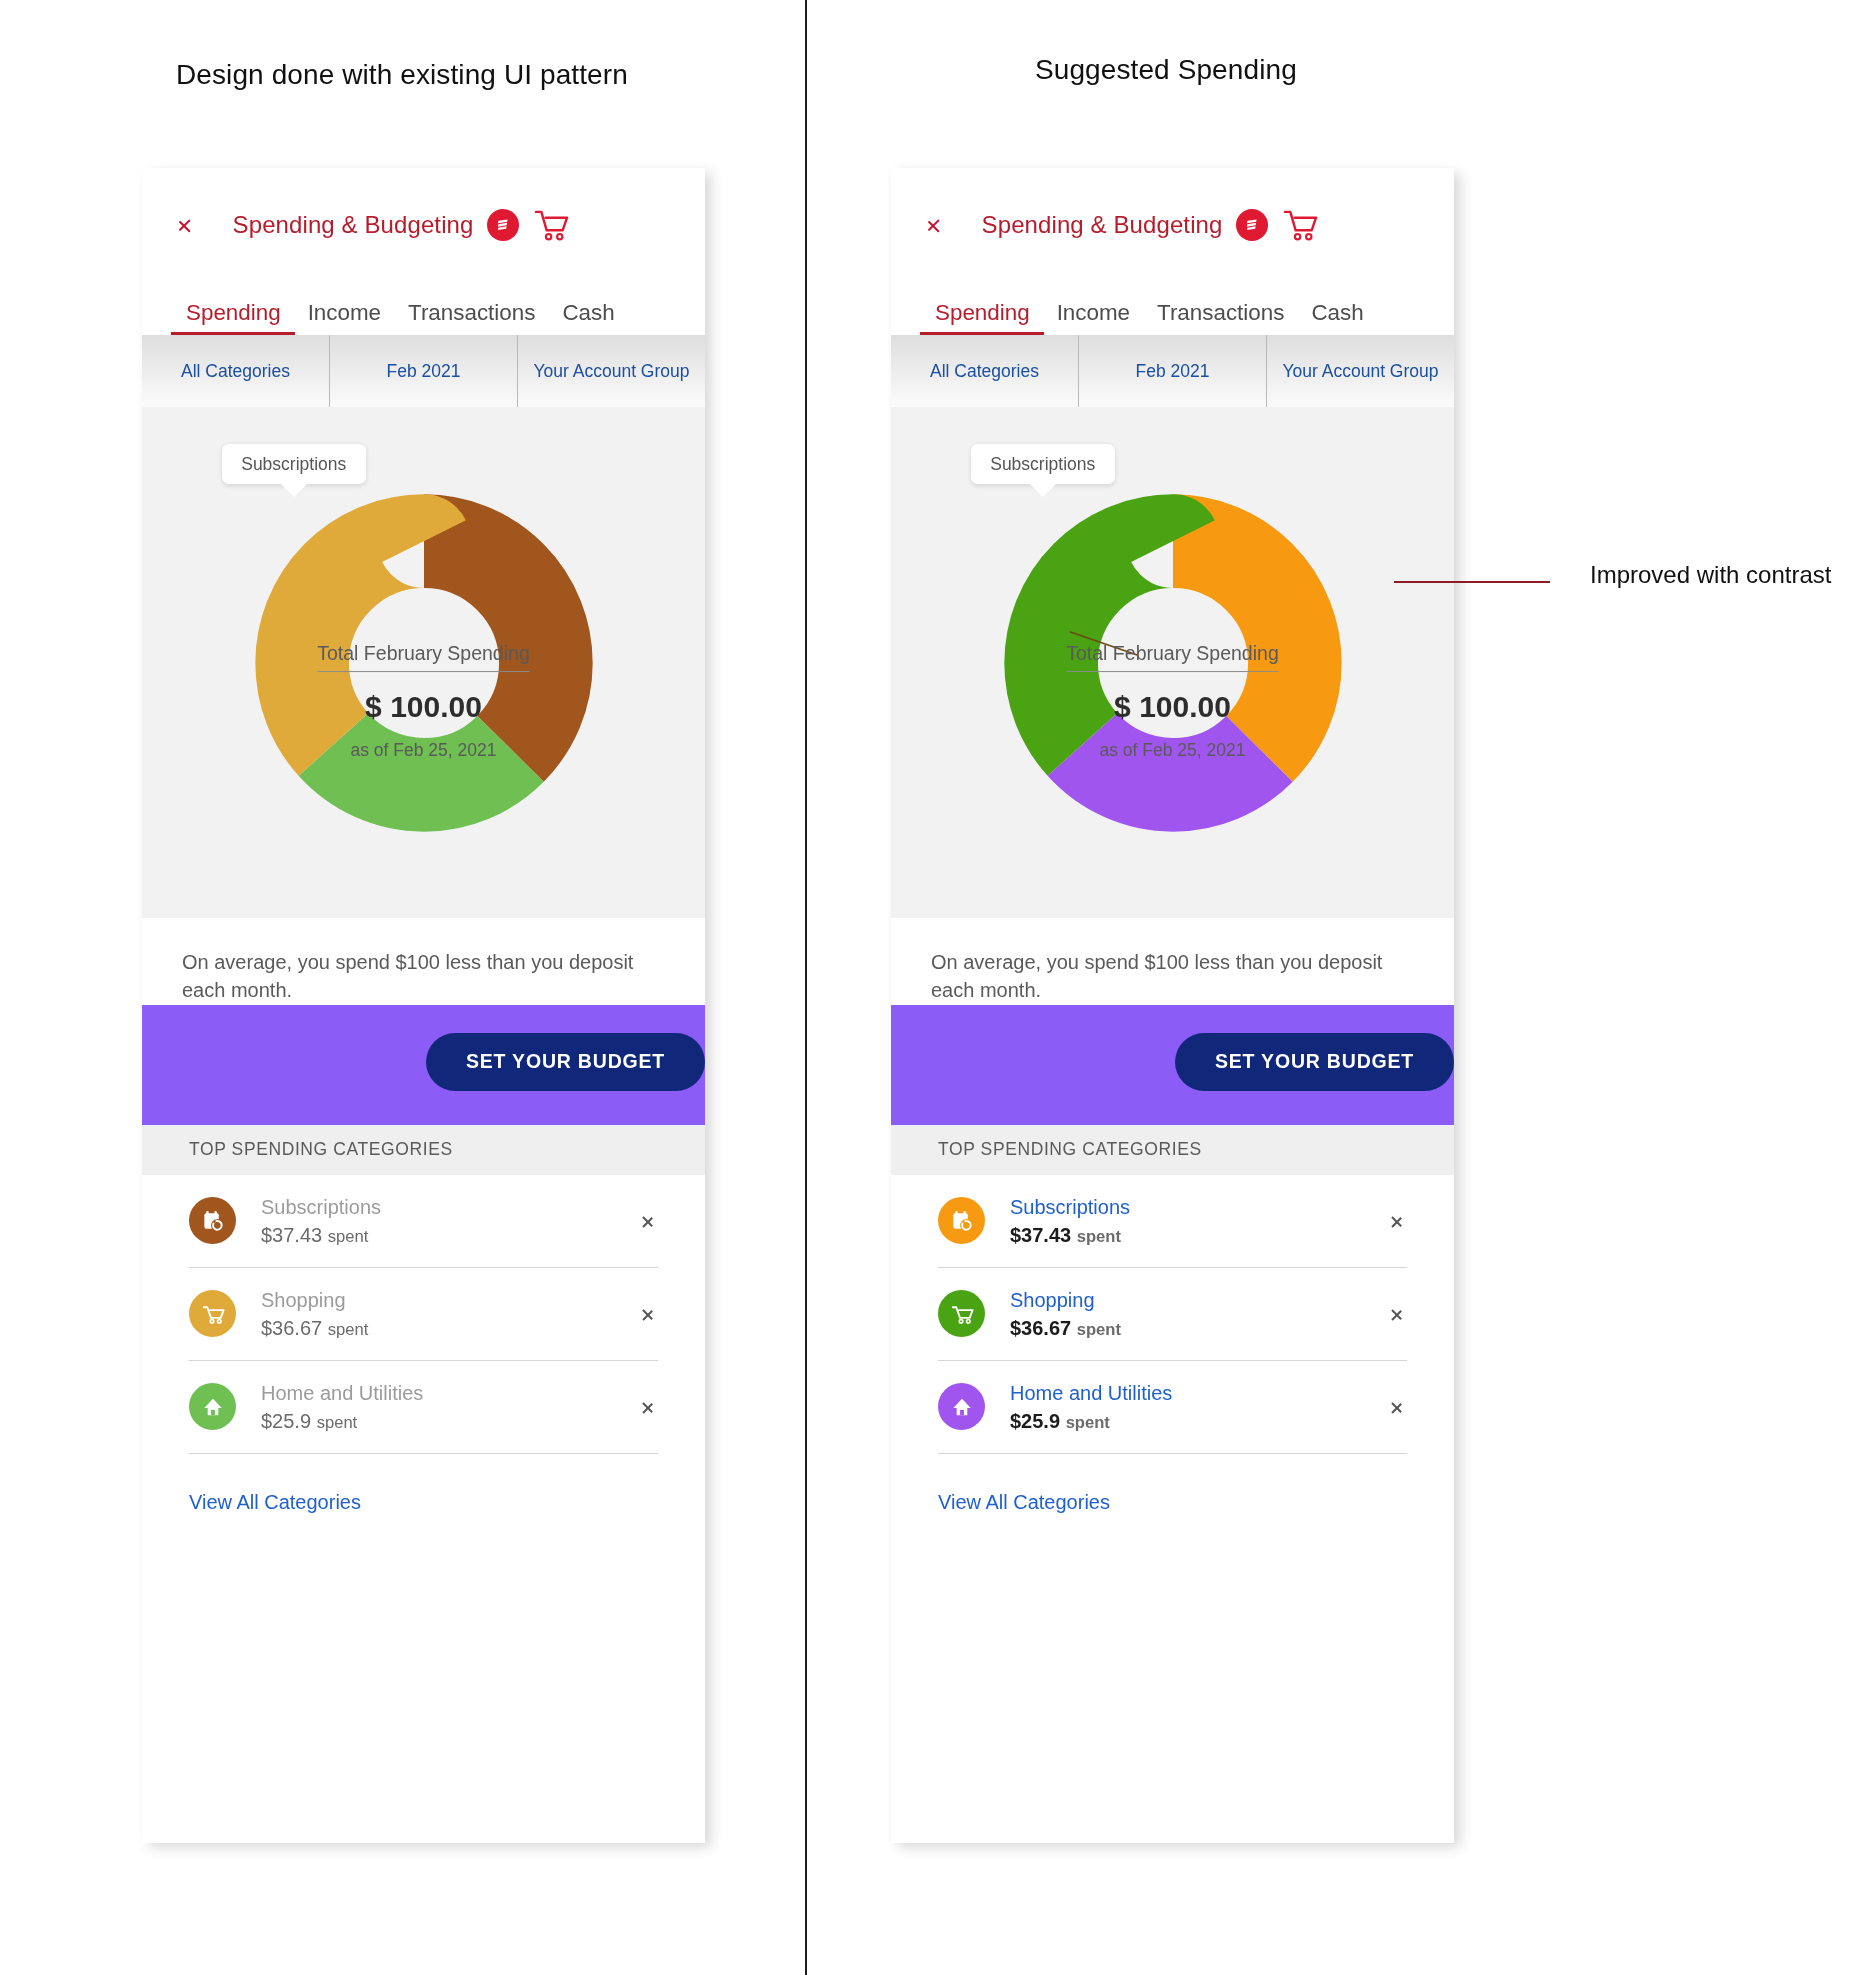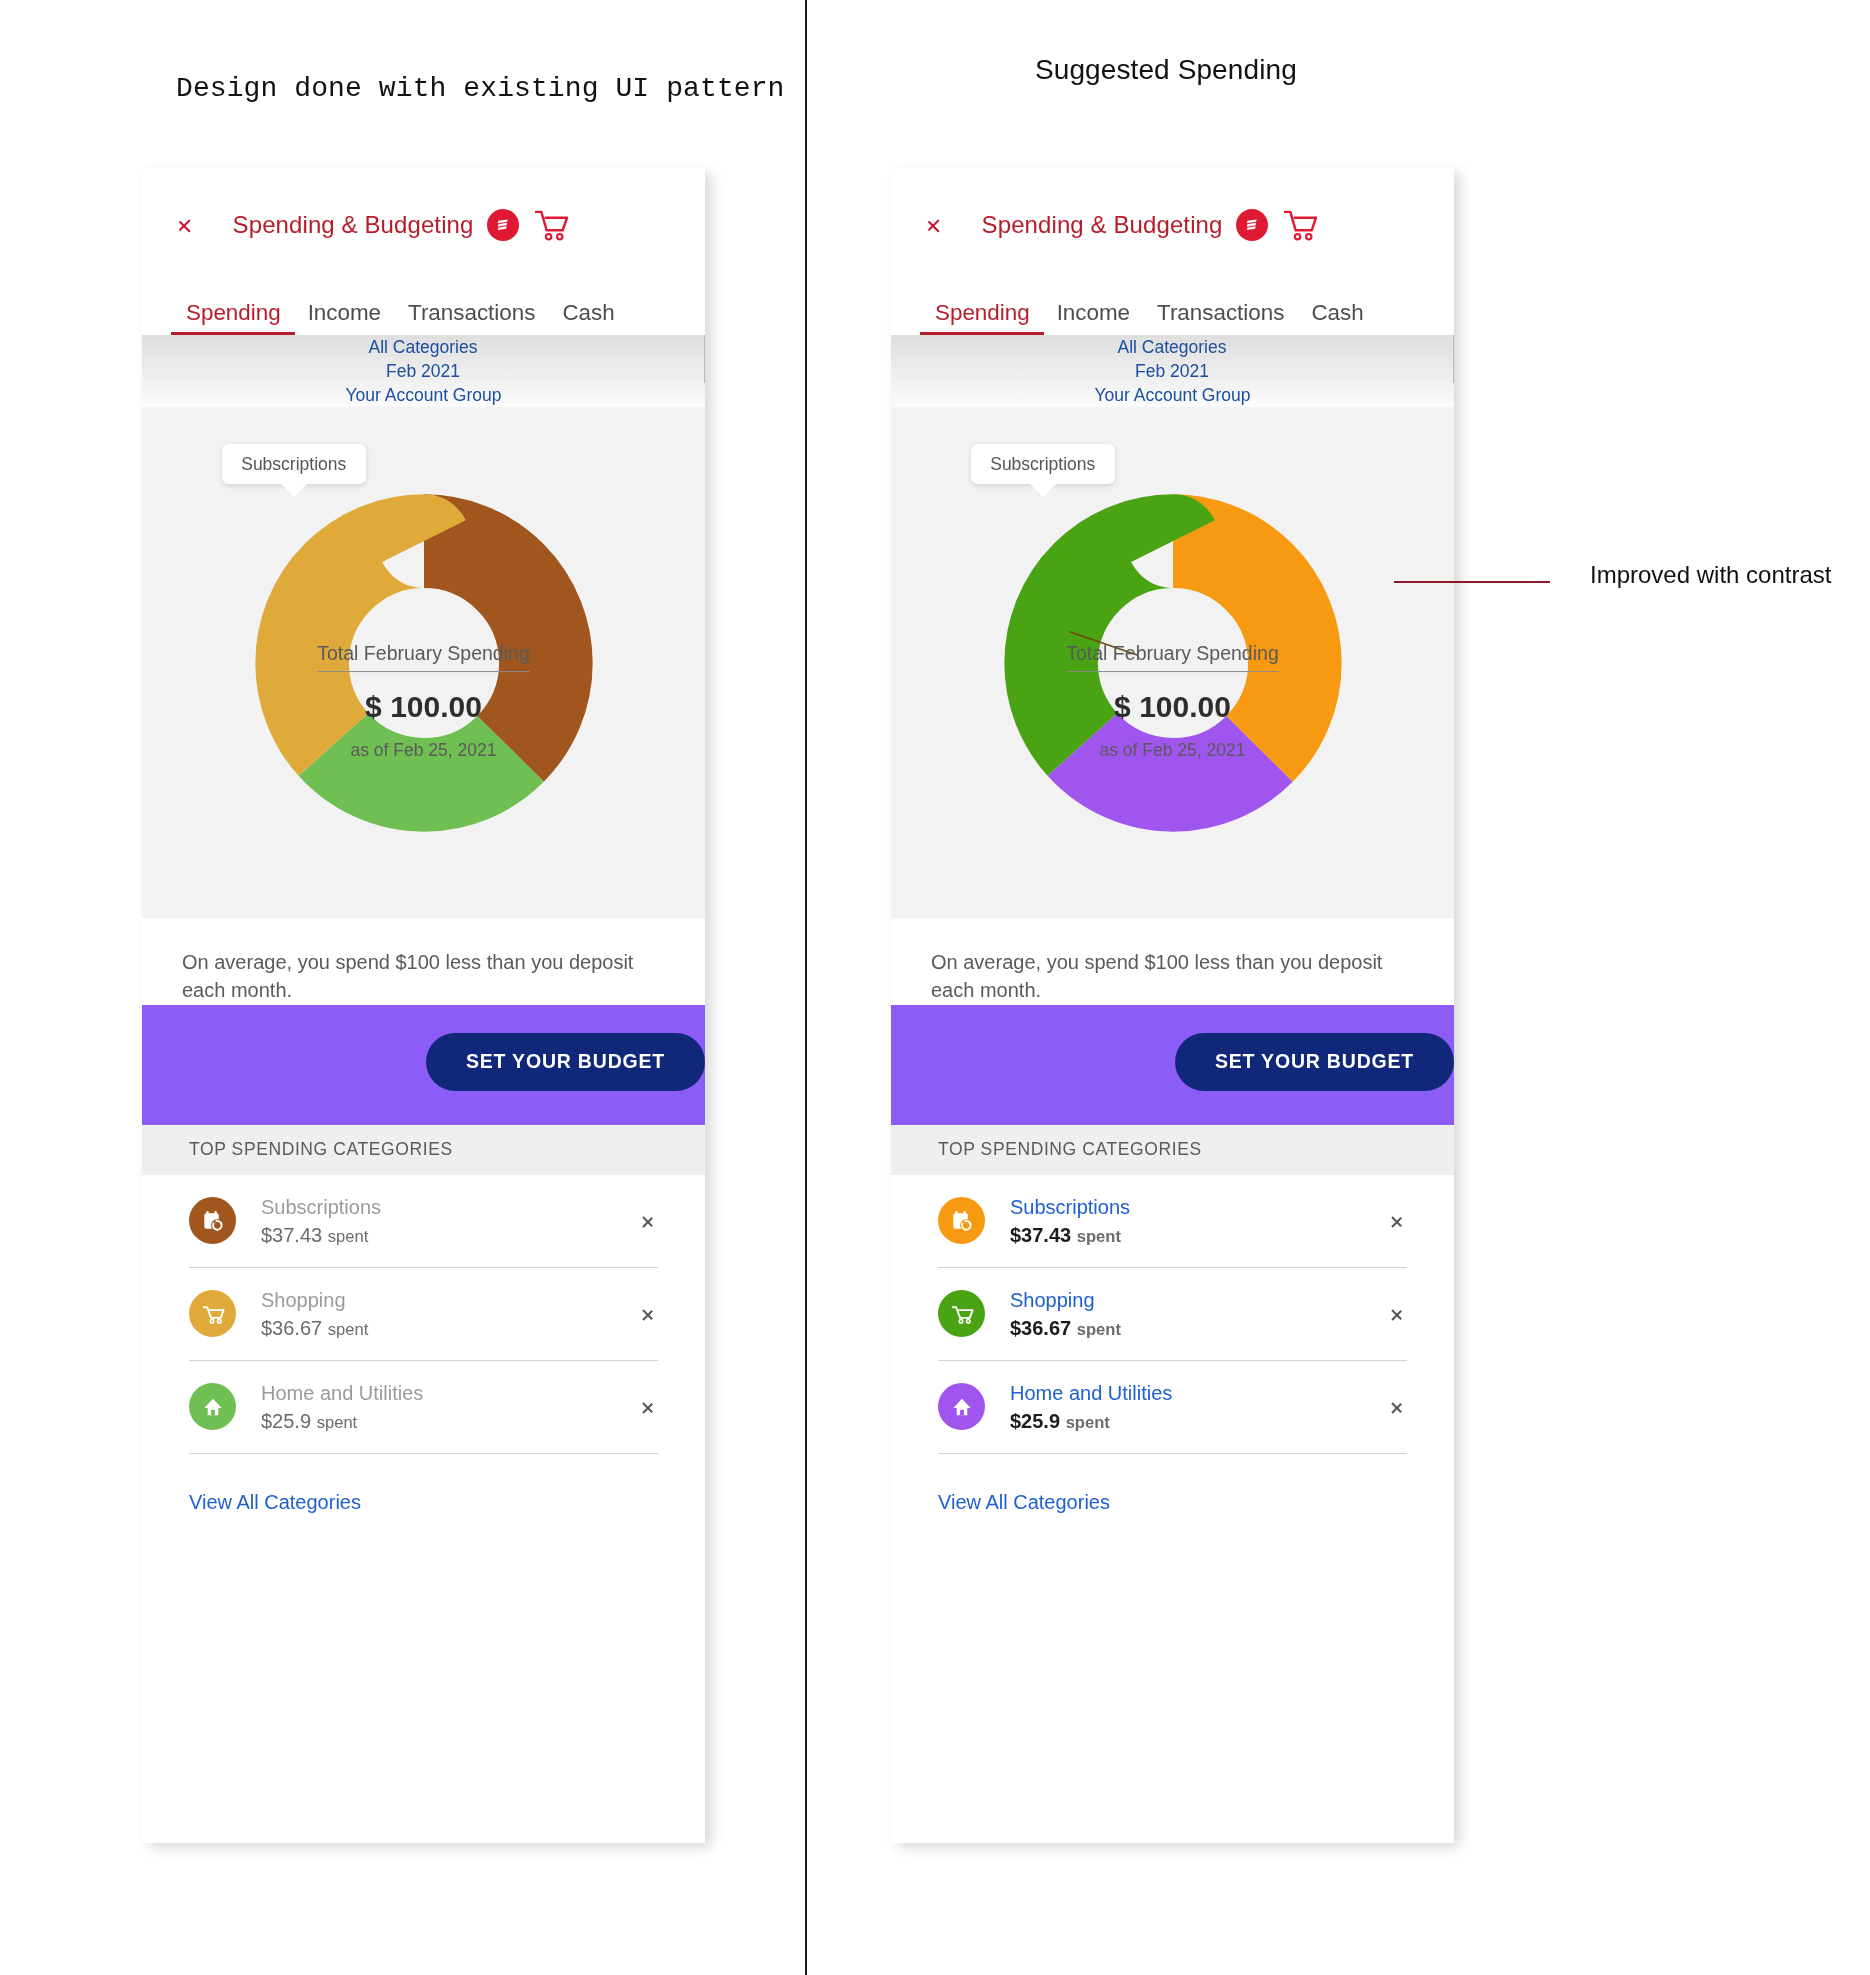--- a/index.html
+++ b/index.html
@@ -15,21 +15,21 @@
   .divider {
     position: absolute; left: 805px; top: 0; width: 1.5px; height: 1975px;
     background: #1c1c1c;
   }
 
   
   .caption {
     position: absolute; font-size: 28px; color: #111; white-space: nowrap;
     letter-spacing: 0.1px;
   }
-  .caption.left  { left: 176px; top: 73px; font-family: Liberation Mono, monospace; }
+  .caption.left  { left: 176px; top: 59px; }
   .caption.right { left: 1035px; top: 54px; }
 
   
   .phone {
     position: absolute; width: 563px; height: 1675px;
     background: #ffffff; overflow: hidden;
     box-shadow: 6.8px 4.9px 12.7px rgba(0,0,0,.16);
   }
   .phone.left  { left: 142px;  top: 168px; }
   .phone.right { left: 891px; top: 168px; }
@@ -70,21 +70,21 @@
     padding-bottom: 8.8px; margin-right: 27px; position: relative;
   }
   .tab.active { color: #b71c2b; }
   .tab.active::after {
     content: ""; position: absolute; left: -14.6px; right: -14.6px; bottom: 0;
     height: 3.4px; background: #b71c2b;
   }
 
   
   .filters { display: flex; height: 72px;
-    background: linear-gradient(#dedede, #fbfbfb); flex-direction: column; }
+    background: linear-gradient(#dedede, #fbfbfb); }
   .filter {
     flex: 1; display: flex; align-items: center; justify-content: center;
     text-align: center; font-size: 17.5px; color: #1b4fa0; line-height: 1.28;
     border-right: 1px solid #b9b9b9; padding: 0 6.8px;
   }
   .filter:last-child { border-right: none; }
 
   
   .chart-area {
     position: relative; height: 511px; background: #f2f2f2;

